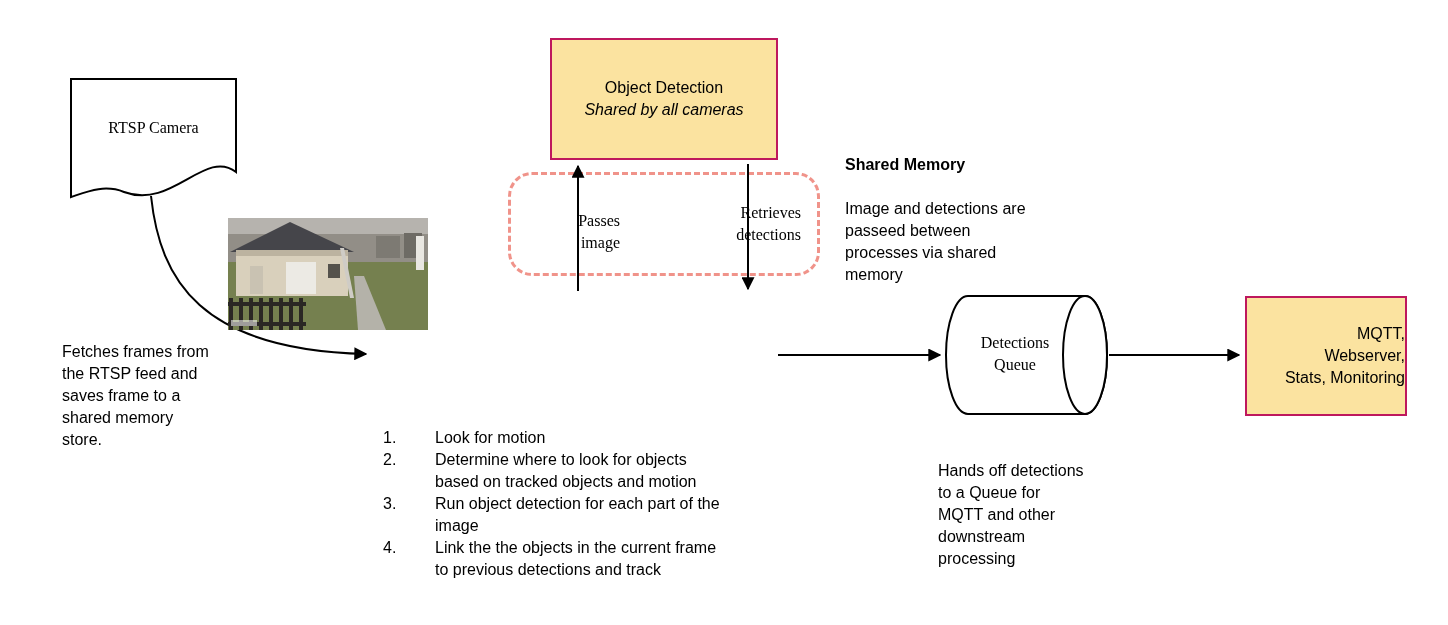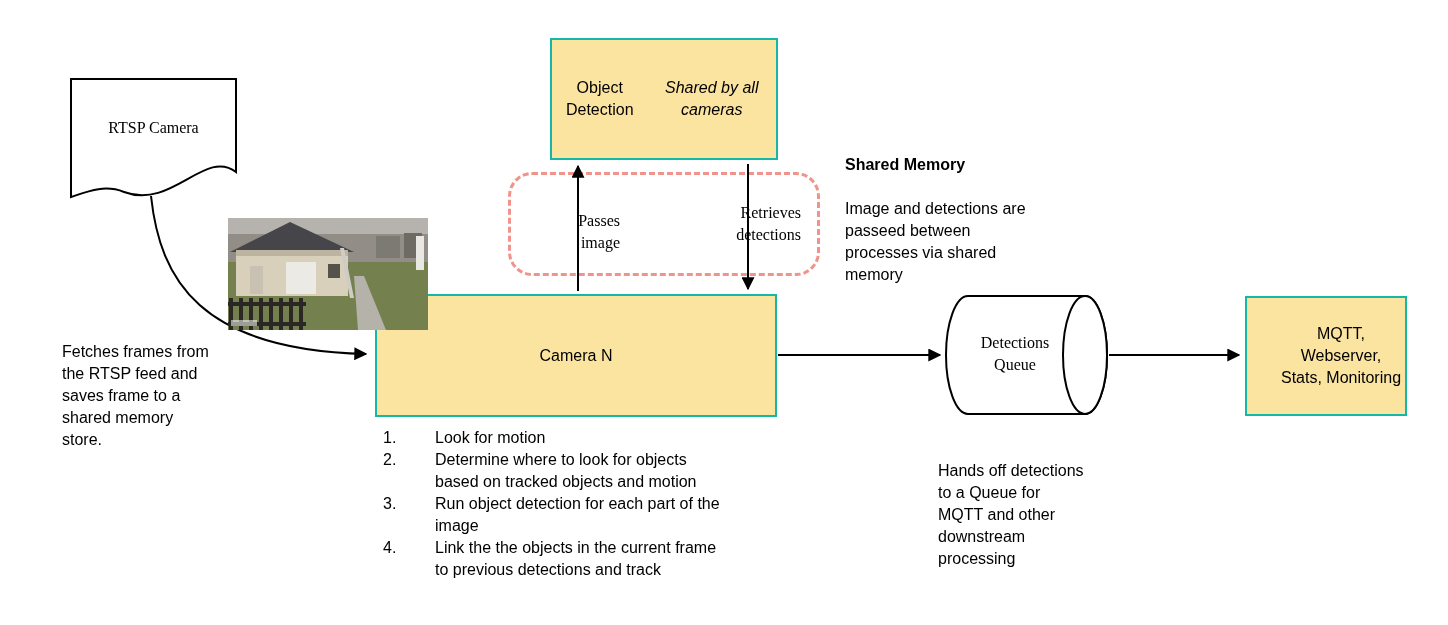--- a/index.html
+++ b/index.html
@@ -7,28 +7,28 @@
   .canvas {
     position: relative; width: 1448px; height: 625px; background: #ffffff;
     color: #000; font-size: 16px; line-height: 22px; overflow: hidden;
   }
   .layer { position: absolute; inset: 0; width: 1448px; height: 625px; z-index: 2; }
   .dashed-region {
     position: absolute; left: 508px; top: 172px; width: 312px; height: 104px;
     border: 3px dashed #F0938A; border-radius: 24px; z-index: 1; background: transparent;
   }
   .box {
-    position: absolute; background: #FBE3A0; border: 2px solid #14b8a6; z-index: 3;
-    display: flex; flex-direction: row; align-items: center; justify-content: center;
+    position: absolute; background: #FBE3A0; border: 2px solid #be185d; z-index: 3;
+    display: flex; flex-direction: column; align-items: center; justify-content: center;
     text-align: center;
   }
   .box-object-detection { left: 550px; top: 38px; width: 228px; height: 122px; }
   .box-camera-n { left: 375px; top: 294px; width: 402px; height: 123px; }
   .box-outputs { left: 1245px; top: 296px; width: 162px; height: 120px; }
-  .box-outputs .inner { text-align: center; white-space: pre-line; padding-left: 6px; margin-left: 24px; }
+  .box-outputs .inner { text-align: right; white-space: pre-line; padding-left: 6px; margin-left: 24px; }
   .italic { font-style: italic; }
   .label-abs { position: absolute; z-index: 3; white-space: pre-line; font-family: Liberation Serif, serif; }
   .rtsp-label { left: 70px; top: 117px; width: 167px; text-align: center; }
   .edge-label-passes { left: 540px; top: 210px; width: 80px; text-align: right; }
   .edge-label-retrieves { left: 706px; top: 202px; width: 95px; text-align: right; }
   .queue-label { left: 956px; top: 332px; width: 118px; text-align: center; }
   .note { position: absolute; z-index: 3; white-space: pre-line; }
   .note-shared-memory { left: 845px; top: 132px; width: 225px; }
   .note-shared-memory .note-title { font-weight: bold; }
   .note-fetch { left: 62px; top: 341px; width: 205px; }
@@ -87,23 +87,20 @@
 detections</div>
 
   <div class="note note-shared-memory">
     <div class="note-title">Shared Memory</div>
     <div>Image and detections are
 passeed between
 processes via shared
 memory</div>
   </div>
 
-  <div class="box box-camera-n">
-    <div>Camera N</div>
-  </div>
 
   <div class="photo">
     <svg viewBox="0 0 200 112">
       <rect width="200" height="52" fill="#b6b3ae"></rect>
       <rect y="16" width="200" height="30" fill="#928e87"></rect>
       <rect x="148" y="18" width="24" height="22" fill="#7d7a73"></rect>
       <rect x="176" y="15" width="18" height="25" fill="#6e6b65"></rect>
       <rect y="44" width="200" height="68" fill="#75804f"></rect>
       <polygon points="2,34 62,4 126,34" fill="#45454a"></polygon>
       <rect x="8" y="32" width="112" height="46" fill="#d9d0bc"></rect>

